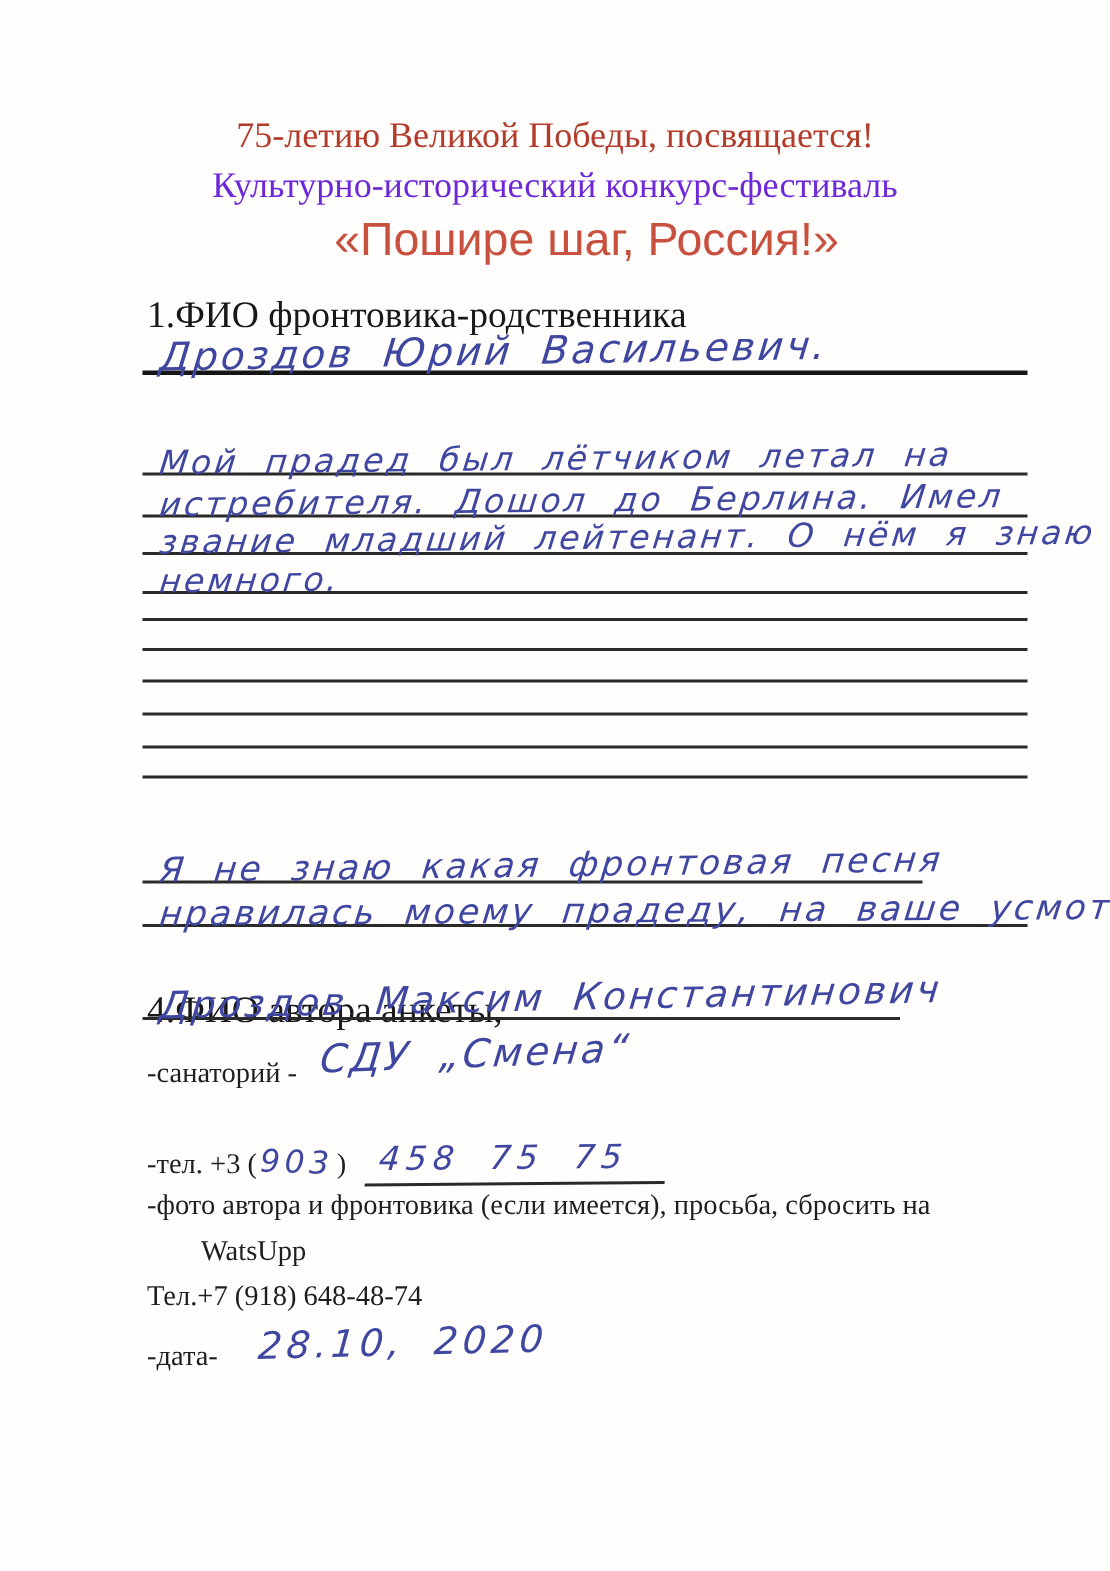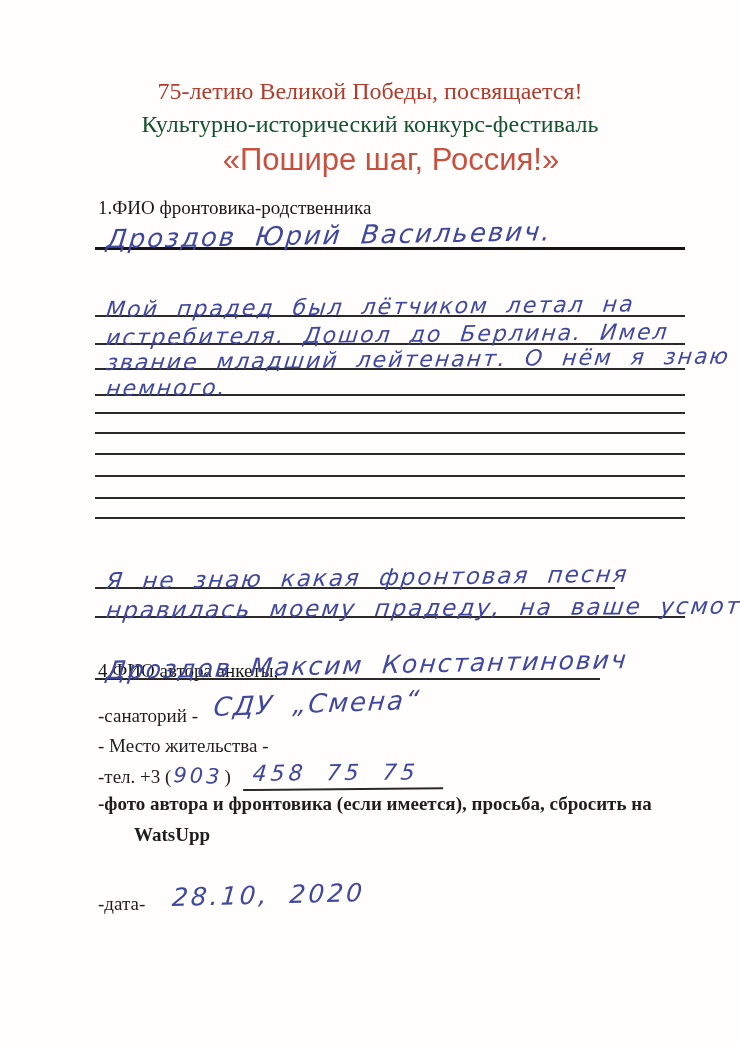--- a/index.html
+++ b/index.html
@@ -9,27 +9,27 @@
     font-family:"Liberation Serif", serif;
     color:#1e1e1e;
     position:relative;
     overflow:hidden;
   }
   .page { position:absolute; inset:0; background:#fffefd; }
 
   
   .hdr { position:absolute; left:0; width:740px; text-align:center; white-space:nowrap; }
   .hdr1 { top:78px;  font-size:24px; color:#b23b2b; }
-  .hdr2 { top:111px; font-size:24px; color:#14532d; }
+  .hdr2 { top:111px; font-size:24px; color:#6d28d9; }
   .hdr3 { top:142px; font-size:31px; color:#c8503e;
           font-family:"Liberation Sans", sans-serif; font-weight:400;padding-left:21px; }
 
   
-  .label { position:absolute; left:98px; font-size:19px; color:#181818; white-space:nowrap; }
-  .bold  { font-weight:bold; }
+  .label { position:absolute; left:98px; font-size:25px; color:#181818; white-space:nowrap; }
+  .bold  { font-weight:normal; }
 
   
   .rule {
     position:absolute; left:95px; width:590px; height:34px;
     border-bottom:2px solid #2a2a2a;
   }
   .rule-thick { border-bottom:3px solid #151515; }
 
   
   .ink {
@@ -101,30 +101,28 @@
 
   <div class="label" style="top:660px">4.ФИО автора анкеты,</div>
   <div class="rule" style="top:644px;width:505px">
     <span class="ink ink-q4">Дроздов Максим Константинович</span>
   </div>
 
   <div class="row" style="top:698px">
     <span>-санаторий -</span><span class="ink ink-inline ink-san">СДУ „Смена“</span>
   </div>
 
-  <div class="row" style="top:735px">
-    <span>- Место жительства -</span>
-  </div>
 
   <div class="row" style="top:763px">
     <span>-тел. +3 (</span><span class="ink ink-inline ink-area">903</span><span>)</span><span class="ink ink-inline ink-num">458 75 75</span>
   </div>
 
   <div class="row bold" style="top:793px">-фото автора и фронтовика (если имеется), просьба, сбросить на</div>
 
   <div class="row bold" style="top:824px;left:134px">WatsUpp</div>
 
+  <div class="row bold" style="top:854px">Тел.+7 (918) 648-48-74</div>
 
   <div class="row" style="top:887px">
     <span>-дата-</span><span class="ink ink-inline ink-date">28.10, 2020</span>
   </div>
 
 </div>
 
 </body></html>

